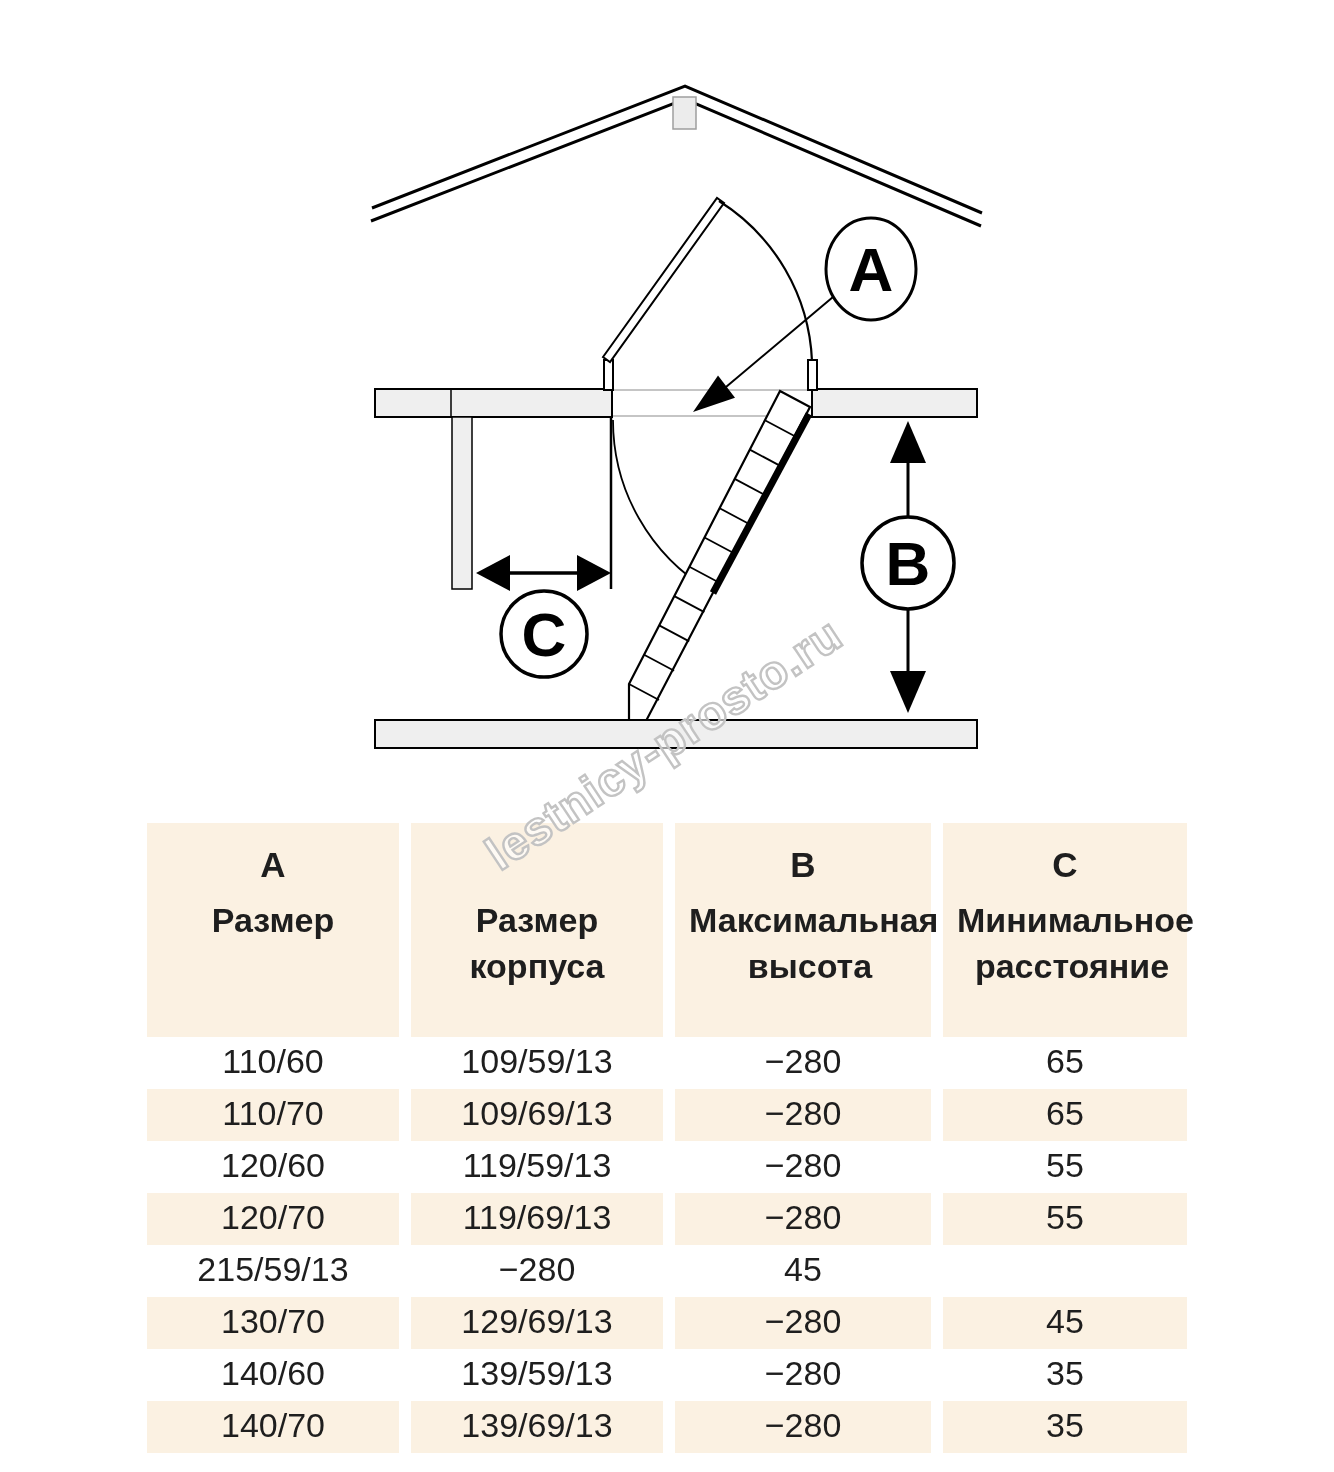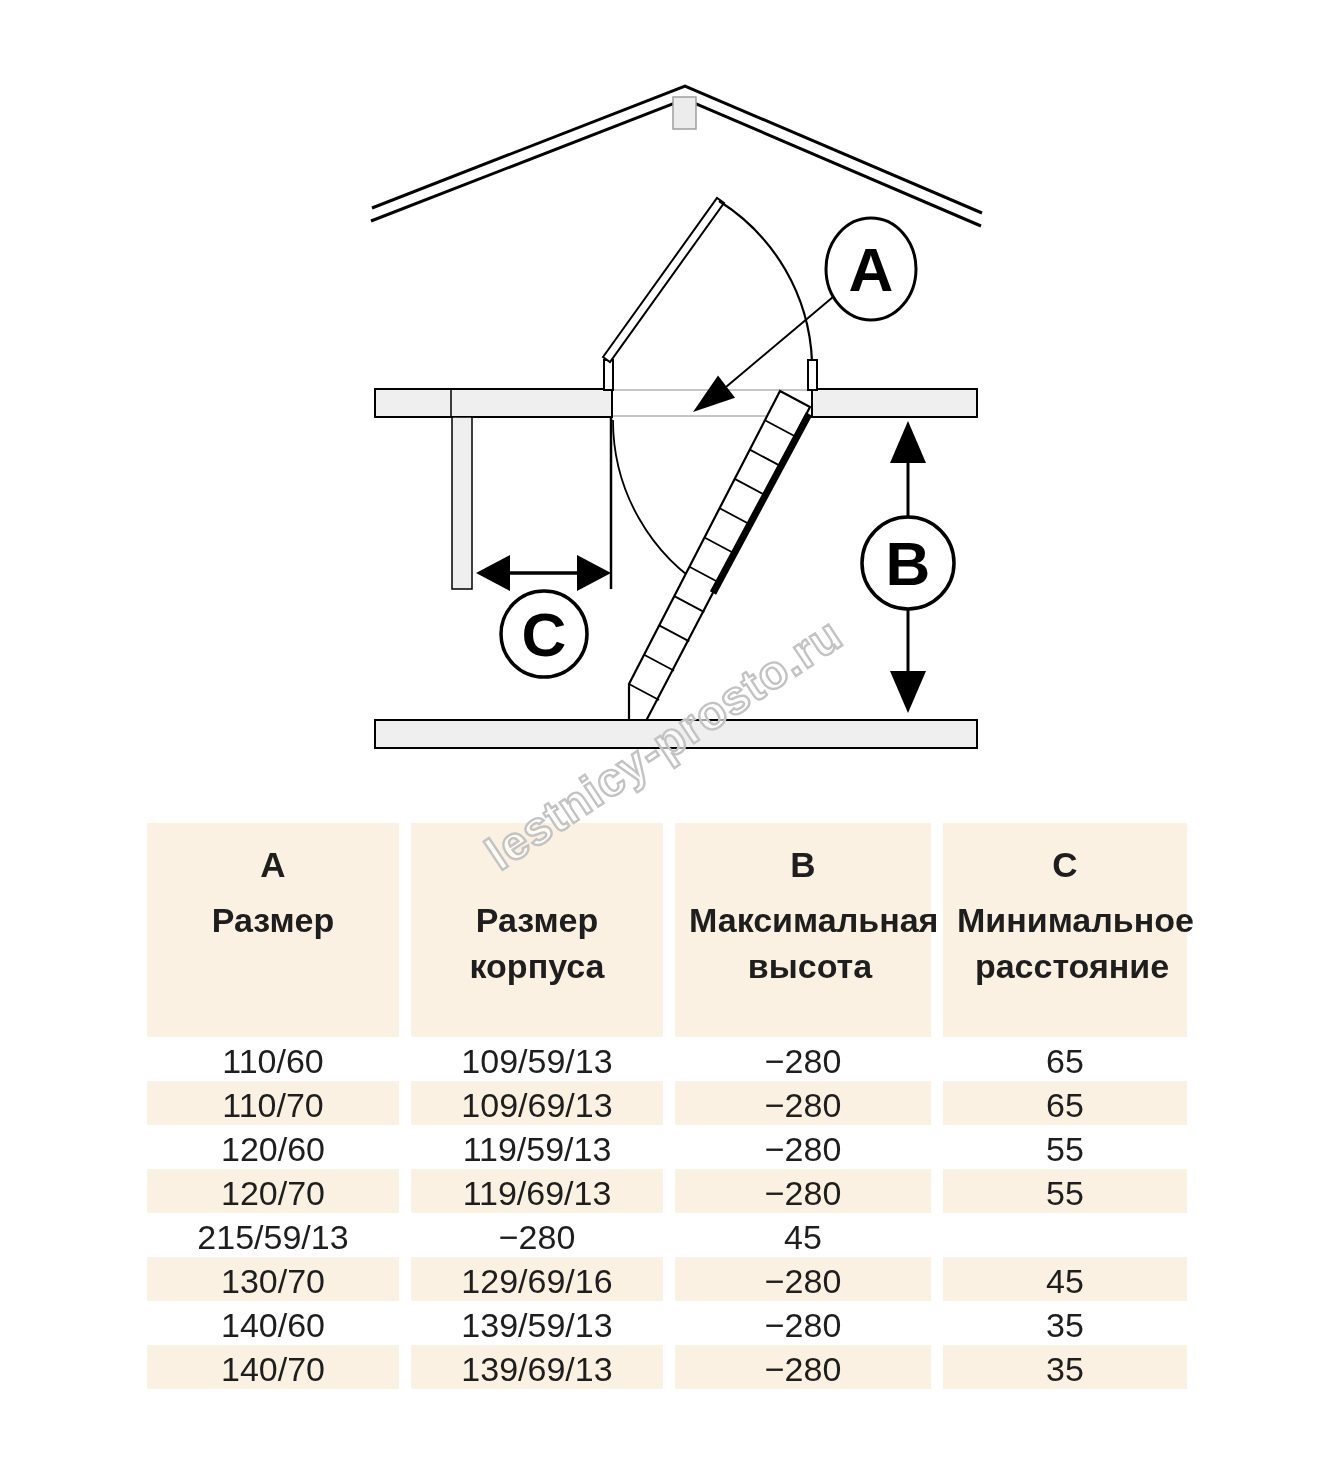--- a/index.html
+++ b/index.html
@@ -24,21 +24,21 @@
   
   .spec-table{position:absolute;left:147px;top:823px;width:1040px;z-index:2;}
   .trow{display:grid;grid-template-columns:252px 252px 256px 244px;column-gap:12px;}
   .hcell{
     background:#fbf1e2;height:214px;box-sizing:border-box;
     text-align:center;padding-top:20px;font-size:34px;line-height:46px;
   }
   .hcell .letter{font-weight:bold;font-size:35px;line-height:44px;margin-bottom:10px;min-height:44px;}
   .hcell .line{line-height:46px;white-space:nowrap;font-weight:bold;}
   .hcell .line.left{text-align:center;padding-left:14px;}
-  .dcell{height:44px;line-height:48px;text-align:center;font-size:34px;}
+  .dcell{height:52px;line-height:48px;text-align:center;font-size:34px;}
   .drow.alt .dcell{background:#fbf1e2;}
 </style>
 </head>
 <body>
 
 <div class="page">
 
   <svg class="diagram-svg" width="1334" height="815" viewBox="0 0 1334 815">
 
     <g fill="none" stroke="#000" stroke-width="3">
@@ -158,21 +158,21 @@
       <div class="dcell">−280</div>
       <div class="dcell">55</div>
     </div>
     <div class="trow drow">
       <div class="dcell">215/59/13</div>
       <div class="dcell">−280</div>
       <div class="dcell">45</div>
     </div>
     <div class="trow drow alt">
       <div class="dcell">130/70</div>
-      <div class="dcell">129/69/16</div>
+      <div class="dcell">129/69/13</div>
       <div class="dcell">−280</div>
       <div class="dcell">45</div>
     </div>
     <div class="trow drow">
       <div class="dcell">140/60</div>
       <div class="dcell">139/59/13</div>
       <div class="dcell">−280</div>
       <div class="dcell">35</div>
     </div>
     <div class="trow drow alt">

